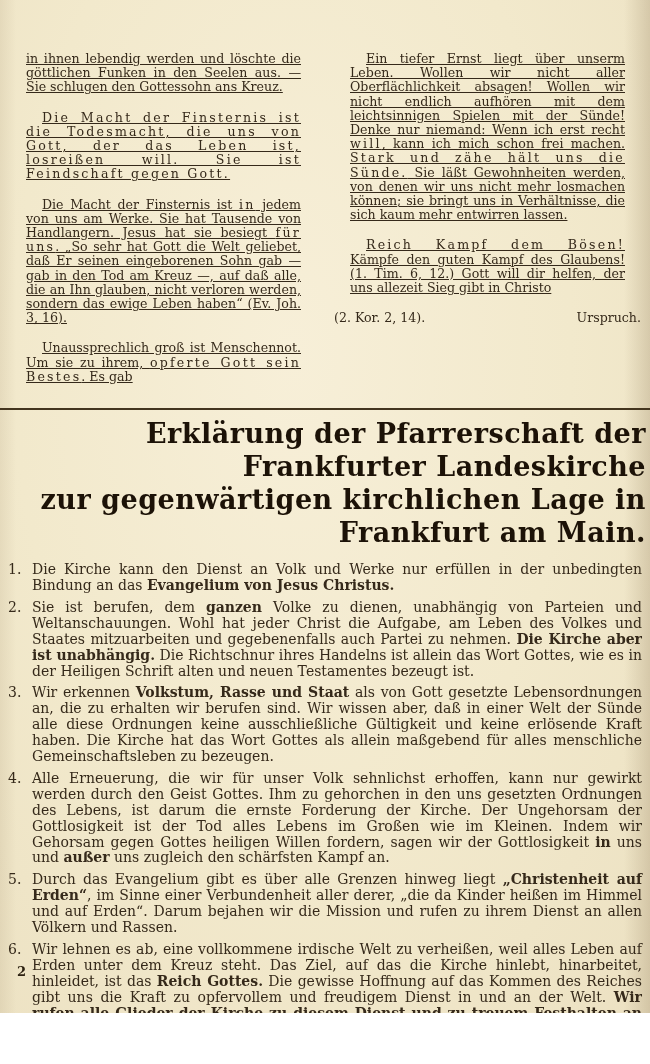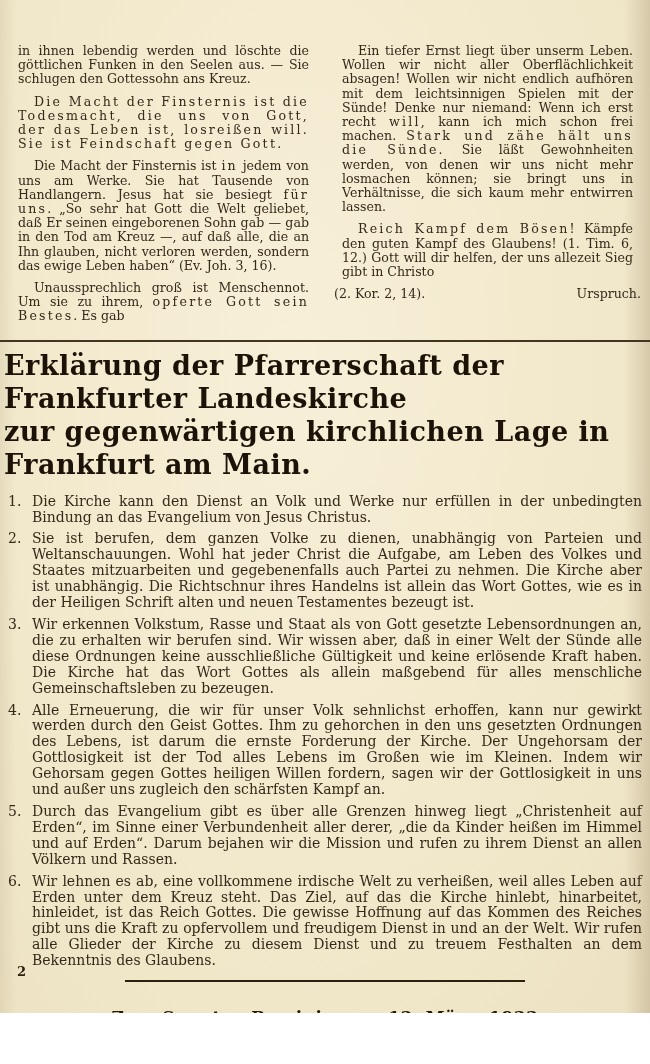--- a/index.html
+++ b/index.html
@@ -12,31 +12,31 @@
   .paper{
     position:relative;width:650px;height:1013px;overflow:hidden;
     background-image:
       linear-gradient(90deg, rgba(120,95,60,.10) 0%, rgba(0,0,0,0) 2.5%, rgba(0,0,0,0) 96%, rgba(110,85,50,.20) 100%),
       radial-gradient(ellipse at 45% 35%, #f7efd8 0%, #f2e9cc 55%, #ecE1c2 100%);
     background-color:#f2e9cc;
   }
   
   .intro-cols{display:flex;gap:17px;padding:36px 9px 0 10px;}
   .intro-col{flex:1 1 0;font-size:12.6px;line-height:14.2px;text-align:justify;}
-  .intro-col p{margin:8px;}
+  .intro-col p{margin:16px;text-decoration:underline;}
   .intro-col p.ind{text-indent:16px;}
   .em-s{letter-spacing:2.2px;}
-  .em-b{font-weight:normal;}
+  .em-b{font-weight:bold;}
   .tail-line{display:flex;justify-content:space-between;align-items:flex-end;}
   
   .full-rule{height:2px;background:#43351f;margin:8px 0 0 0;}
   .mid-rule{height:2px;background:#2c2110;width:400px;margin:11px auto 0 auto;}
   
   .decl-title{
-    margin:7px 4px 0 4px;text-align:left;
+    margin:7px 4px 0 4px;text-align:right;
     font-size:27px;line-height:33px;font-weight:bold;color:#1c1207;
     letter-spacing:.5px;
   }
   .decl-list{margin:13px 8px 0 8px;}
   .decl-item{display:flex;margin-bottom:6px;}
   .decl-num{flex:0 0 24px;font-size:14px;line-height:15.9px;}
   .decl-text{flex:1;font-size:14px;line-height:15.9px;text-align:justify;}
   
   .sunday-heading{
     margin:24px 0 0 0;text-align:center;font-size:17px;line-height:22px;

